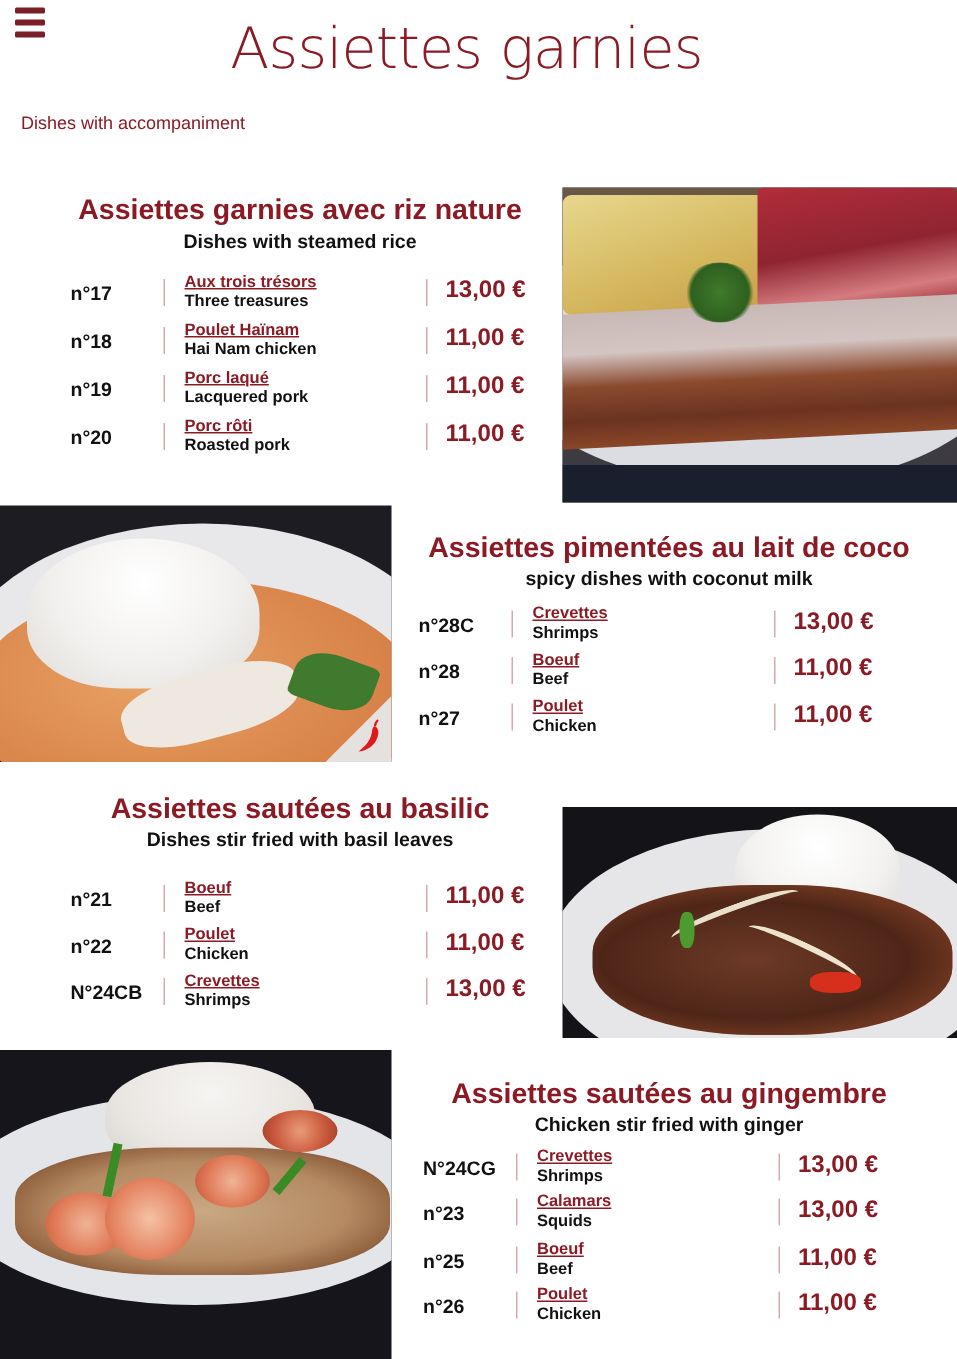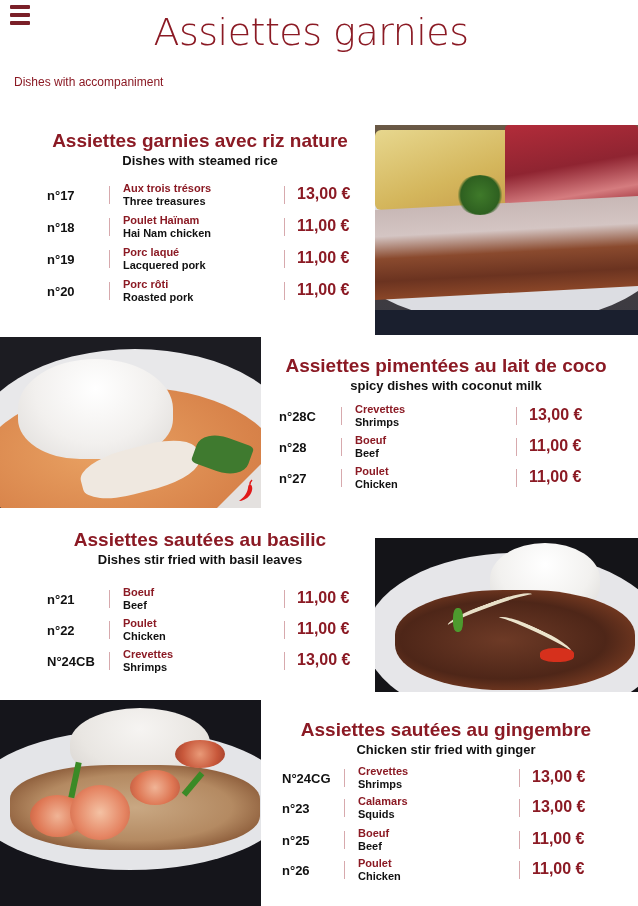--- a/index.html
+++ b/index.html
@@ -17,21 +17,21 @@
     .photo { position: absolute; overflow: hidden; }
     .photo .layer { position: absolute; }
 
     .section { position: absolute; }
     .sec-title { text-align: center; font-weight: bold; font-size: 19px; color: #8b1a24; white-space: nowrap; }
     .sec-sub { text-align: center; font-weight: bold; font-size: 13px; color: #111; margin-top: 1px; white-space: nowrap; }
 
     .row { position: absolute; height: 30px; }
     .num { position: absolute; left: 0; top: 5px; font-weight: bold; font-size: 13px; color: #111; }
     .sep { position: absolute; width: 1px; height: 18px; top: 3px; background: #d7a9ad; }
-    .name-fr { position: absolute; top: -1px; font-weight: bold; font-size: 11px; color: #8b1a24; white-space: nowrap; }
+    .name-fr { position: absolute; top: -1px; font-weight: bold; font-size: 11px; color: #8b1a24; white-space: nowrap; text-decoration: underline; }
     .name-en { position: absolute; top: 12px; font-weight: bold; font-size: 11px; color: #111; white-space: nowrap; }
     .price { position: absolute; top: 2px; font-weight: bold; font-size: 16px; color: #8b1a24; white-space: nowrap; }
 
     .chili-badge { position: absolute; right: 0; bottom: 0; width: 44px; height: 44px; }
   </style>
 </head>
 <body>
 
 <div class="hamburger">
   <span></span>

